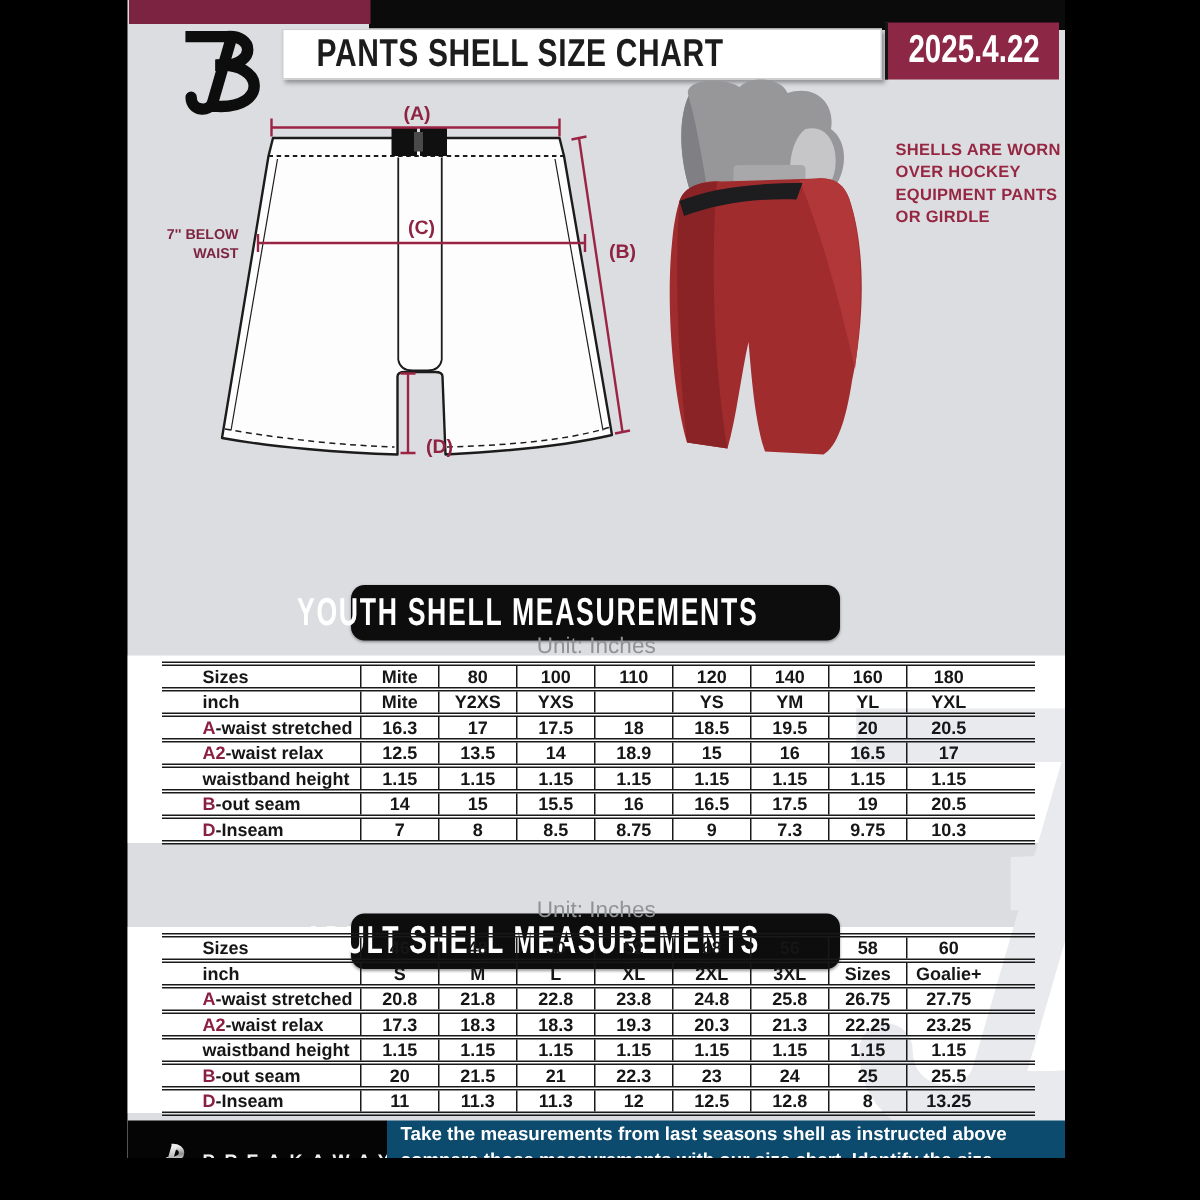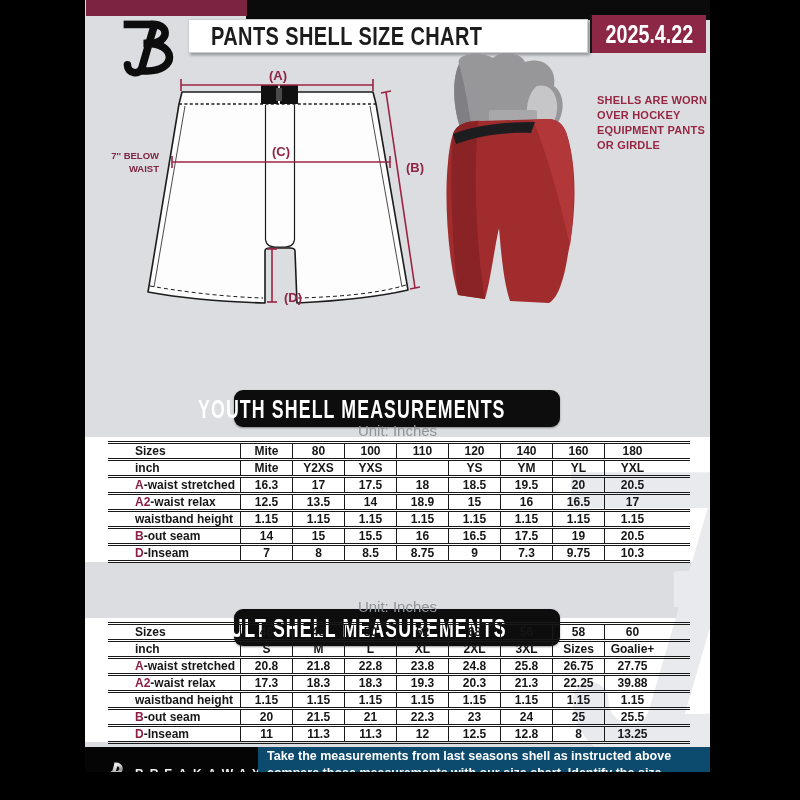--- a/index.html
+++ b/index.html
@@ -333,21 +333,21 @@
             <span class="pfx">A2</span>
             <span>-waist relax</span>
           </div>
           <div class="tcell tval">17.3</div>
           <div class="tcell tval">18.3</div>
           <div class="tcell tval">18.3</div>
           <div class="tcell tval">19.3</div>
           <div class="tcell tval">20.3</div>
           <div class="tcell tval">21.3</div>
           <div class="tcell tval">22.25</div>
-          <div class="tcell tval tlast">39.88</div>
+          <div class="tcell tval tlast">23.25</div>
         </div>
         <div class="trow">
           <div class="tcell tlabel">
             <span class="pfx"></span>
             <span>waistband height</span>
           </div>
           <div class="tcell tval">1.15</div>
           <div class="tcell tval">1.15</div>
           <div class="tcell tval">1.15</div>
           <div class="tcell tval">1.15</div>

